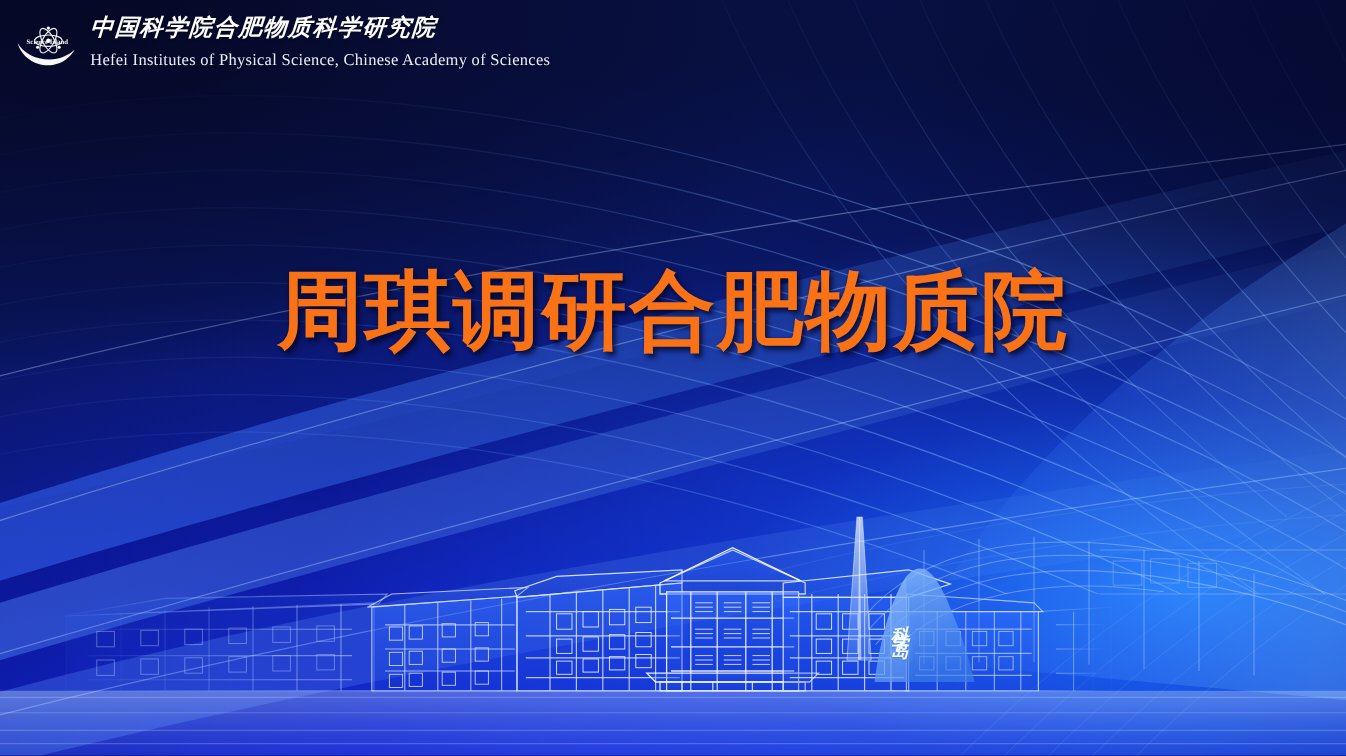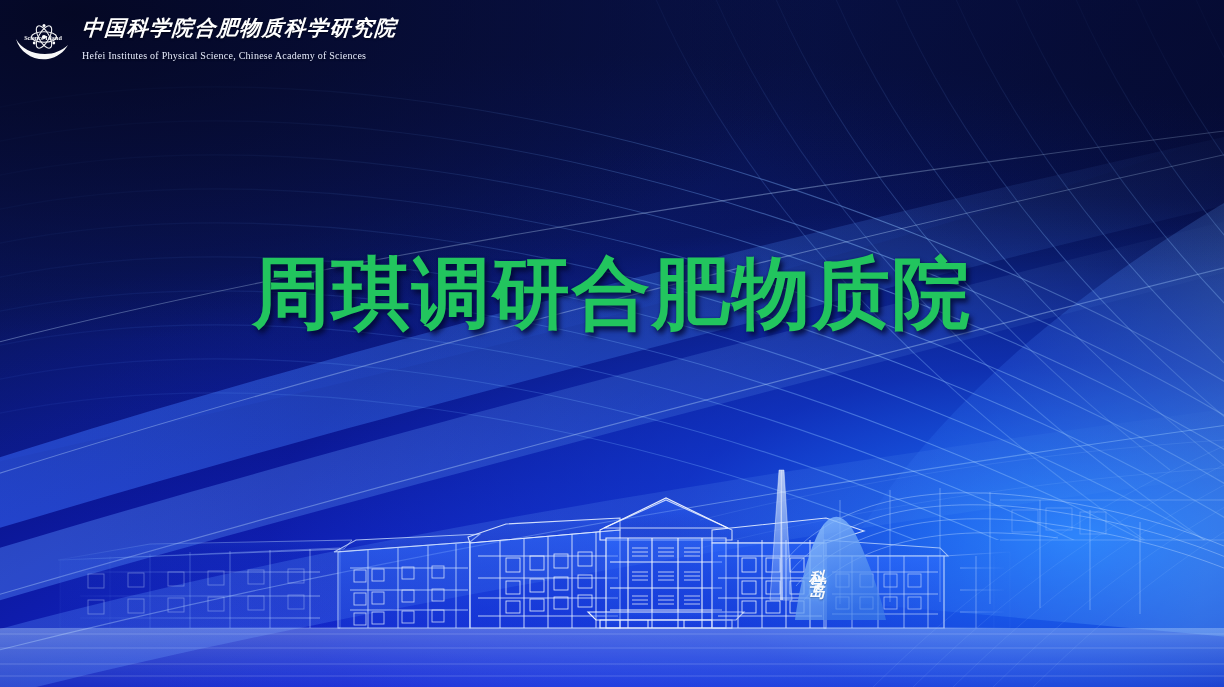--- a/index.html
+++ b/index.html
@@ -43,35 +43,34 @@
   #logo-mark{width:57px;height:45px;flex:0 0 auto;}
   #logo-text{display:flex;flex-direction:column;justify-content:center;line-height:1;}
   #logo-cn{
     font-family:"Liberation Serif","DejaVu Serif",serif;
     font-size:21px;font-weight:700;color:#ffffff;letter-spacing:1.5px;
     font-style:italic;transform:skewX(-4deg);white-space:nowrap;
     text-shadow:0 1px 2px rgba(0,0,0,.5);
   }
   #logo-en{
     font-family:"Liberation Serif","DejaVu Serif",serif;
-    font-size:10px;color:#e8edff;letter-spacing:.25px;margin-top:12px;white-space:nowrap;
+    font-size:15px;color:#e8edff;letter-spacing:.25px;margin-top:12px;white-space:nowrap;
     text-shadow:0 1px 2px rgba(0,0,0,.55);
   }
 
   
   #title-wrap{
     position:absolute;left:0;right:0;top:243px;text-align:center;z-index:45;
   }
   #main-title{
     display:inline-block;
     font-family:"DejaVu Sans","Liberation Sans",sans-serif;
-    font-size:78px;font-weight:700;color:#22c55e;
+    font-size:78px;font-weight:700;color:#f97316;
     letter-spacing:2px;line-height:1.05;
     text-shadow:3px 4px 5px rgba(2,6,40,.75), 0 0 2px rgba(10,20,90,.6);
-    margin-top:10px;
   }
 
   
   #rock-label{
     position:absolute;left:806px;top:556px;z-index:35;
     writing-mode:vertical-rl;
     font-family:"Liberation Serif","DejaVu Serif",serif;
     font-size:16px;font-weight:700;color:#ffffff;
     letter-spacing:7px;font-style:italic;
     text-shadow:0 0 6px rgba(120,190,255,.95),0 1px 2px rgba(0,20,80,.6);

